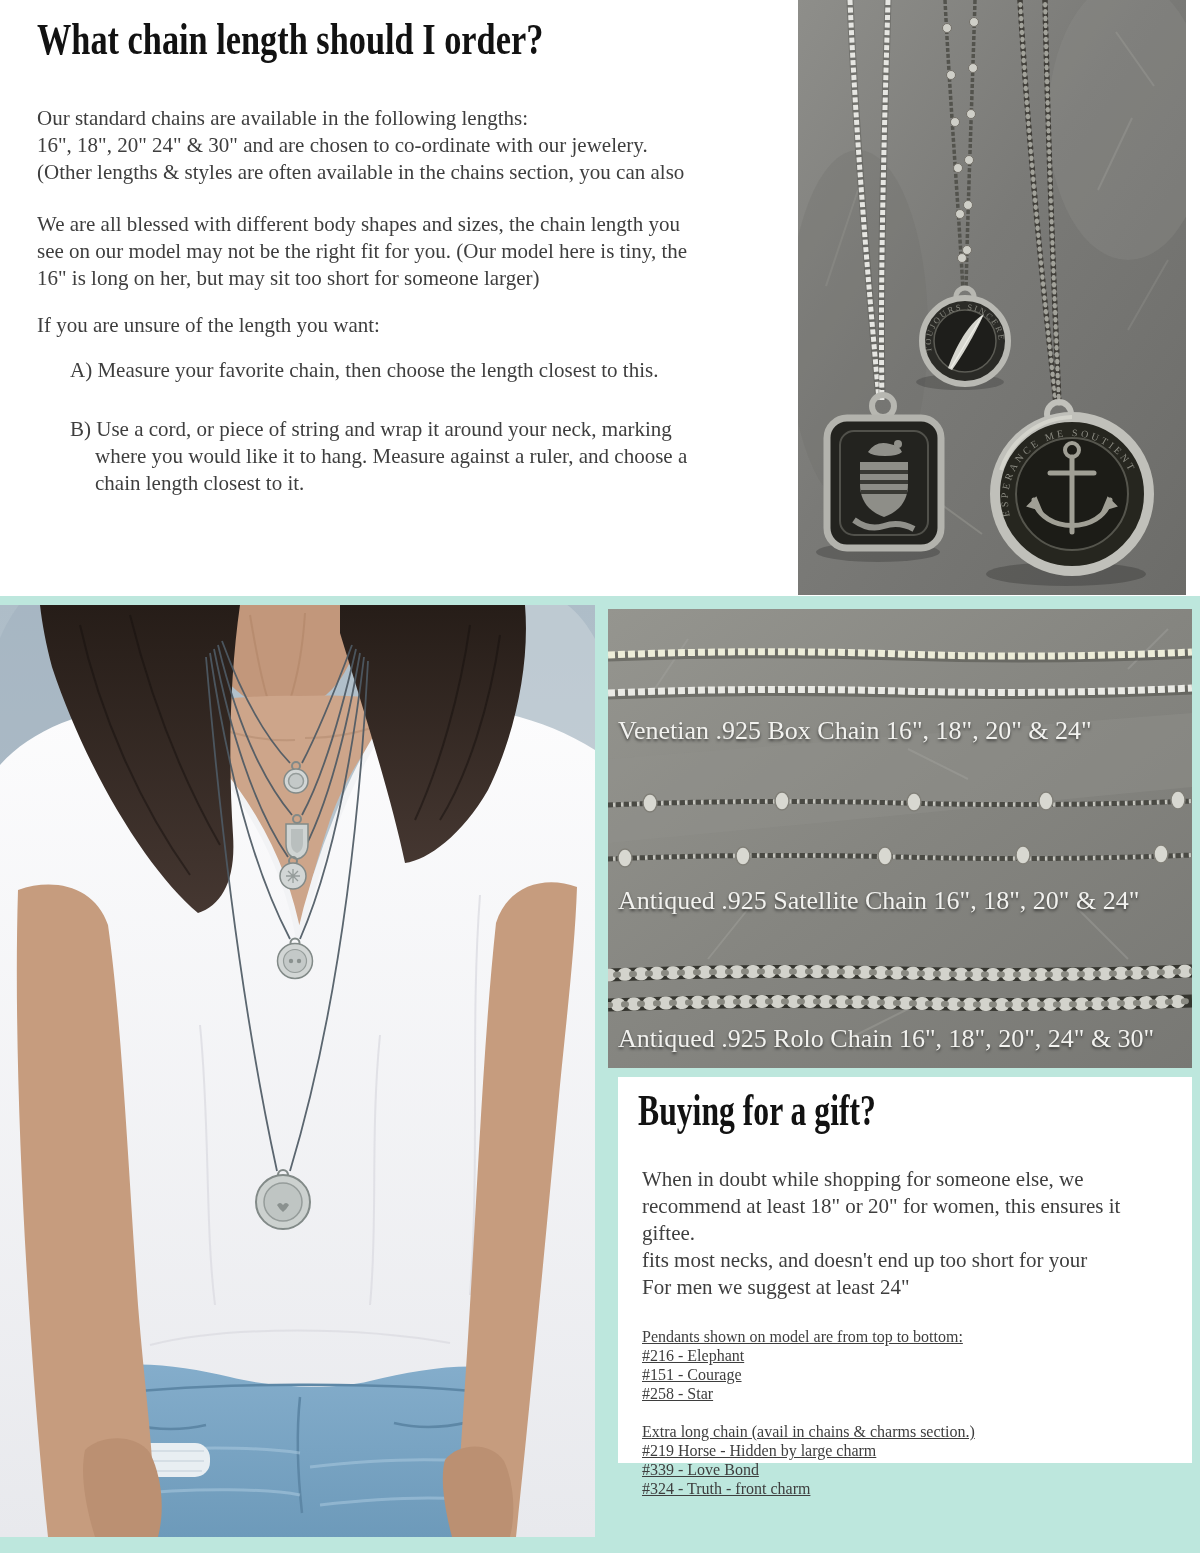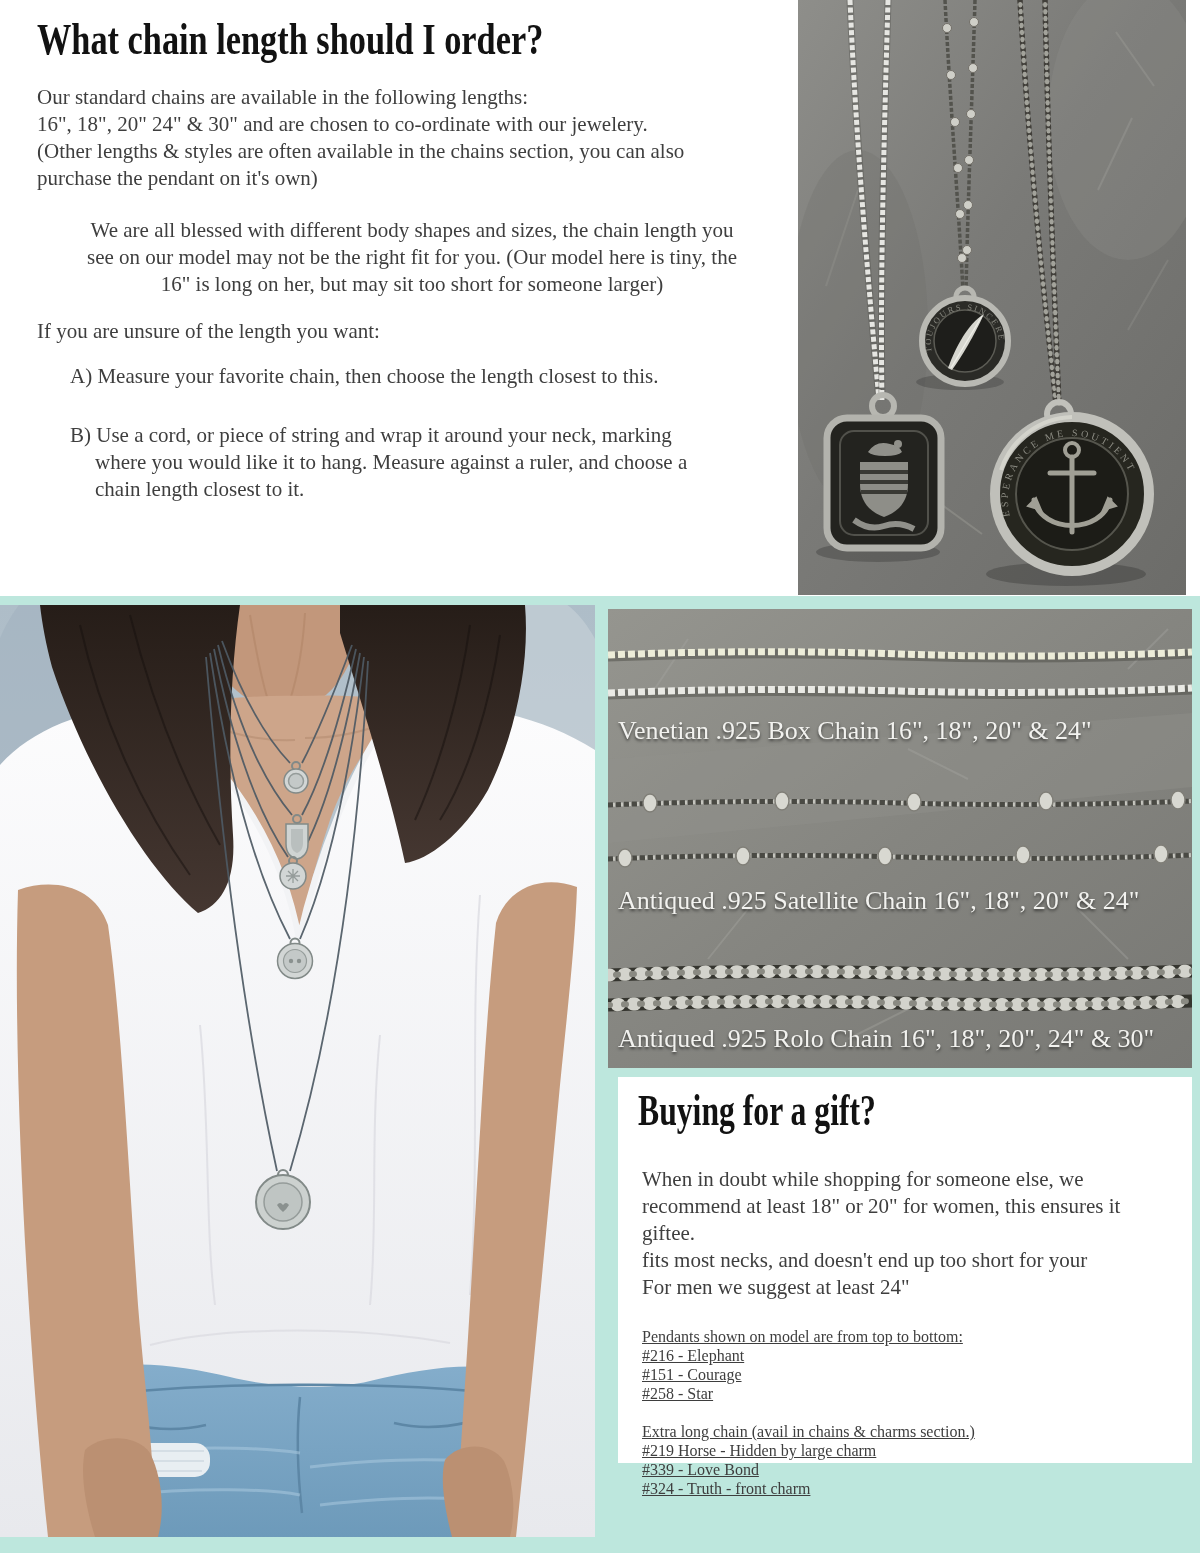--- a/index.html
+++ b/index.html
@@ -11,22 +11,22 @@
   .top-white{left:0;top:0;width:1200px;height:596px;background:#ffffff;}
   .teal-band{left:0;top:596px;width:1200px;height:957px;background:#bde7dd;}
 
   
   .intro{left:37px;top:14px;width:750px;}
   .h-main{
     font:700 44px/51px "Liberation Serif",serif;color:#121212;margin:0;
     transform:scaleX(.78);transform-origin:left top;white-space:nowrap;letter-spacing:0;
   }
   .bline{font:400 21px/27px "Liberation Serif",serif;color:#3e3e3e;white-space:nowrap;min-height:27px;}
-  .para1{margin-top:19px;}
-  .para2{margin-top:25px;text-align:center;}
+  .para1{margin-top:40px;}
+  .para2{margin-top:25px;}
   .prompt{margin-top:20px;}
   .optA{margin-top:18px;padding-left:33px;}
   .optB{margin-top:32px;}
   .optB .first{padding-left:33px;}
   .optB .cont{padding-left:58px;}
 
   
   .pendants-photo{left:798px;top:0;width:388px;height:595px;}
   .model-photo{left:0;top:605px;width:595px;height:932px;}
   .chains-photo{left:608px;top:609px;width:584px;height:459px;}
@@ -56,21 +56,20 @@
 
 <div class="abs top-white"></div>
 <div class="abs teal-band"></div>
 
 <div class="abs intro">
   <h1 class="h-main">What chain length should I order?</h1>
   <div class="para1">
     <div class="bline">Our standard chains are available in the following lengths:</div>
     <div class="bline">16", 18", 20" 24" &amp; 30"  and are chosen to co-ordinate with our jewelery.</div>
     <div class="bline">(Other lengths &amp; styles are often available in the chains section, you can also</div>
-    <div class="bline">purchase the pendant on it's own)</div>
   </div>
   <div class="para2">
     <div class="bline">We are all blessed with different body shapes and sizes, the chain length you</div>
     <div class="bline">see on our model may not be the right fit for you. (Our model here is tiny, the</div>
     <div class="bline">16" is long on her, but may sit too short for someone larger)</div>
   </div>
   <div class="bline prompt">If you are unsure of the length you want:</div>
   <div class="bline optA">A) Measure your favorite chain, then choose the length closest to this.</div>
   <div class="optB">
     <div class="bline first">B) Use a cord, or piece of string and wrap it around your neck, marking</div>

